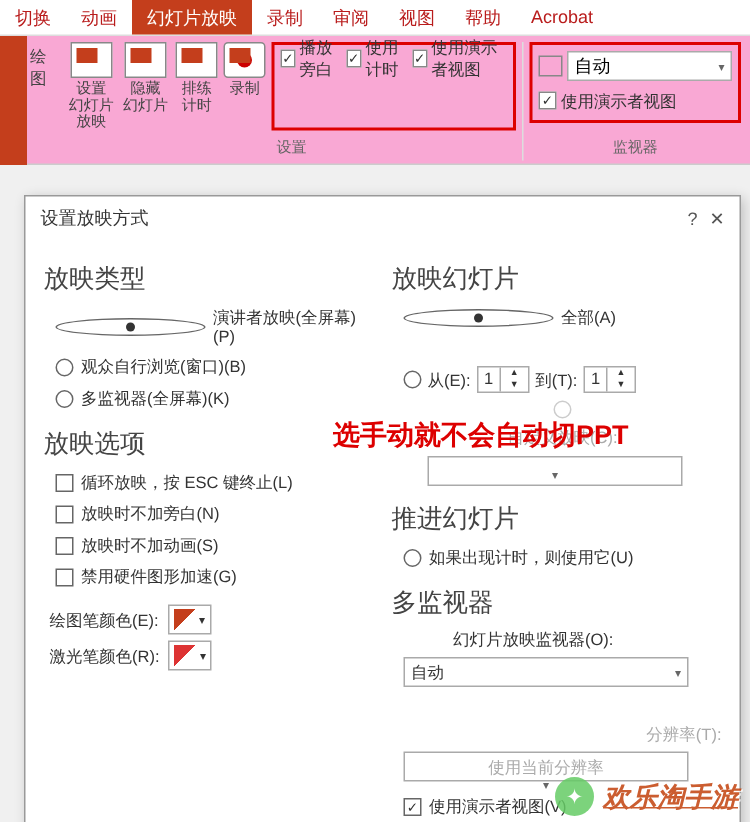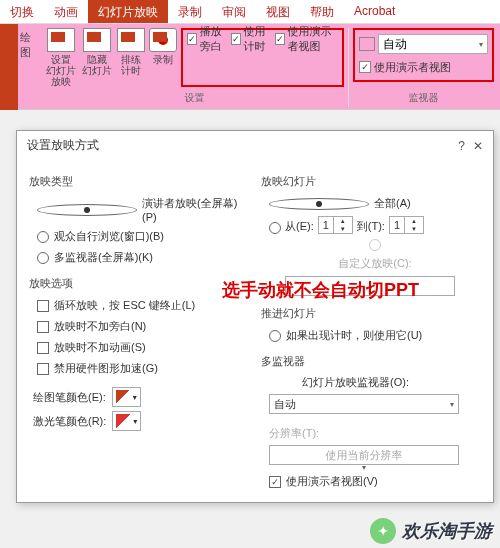--- a/index.html
+++ b/index.html
@@ -28,38 +28,38 @@
 .sel { border: 1px solid #aaa; background: #fff; height: 20px; padding: 2px 4px; display: flex; align-items: center; justify-content: space-between; min-width: 100px; }
 .sel .arrow { font-size: 8px; color: #666; }
 .left-strip { width: 18px; height: 86px; background: #c43e1c; }
 
 
 .dialog { position: absolute; top: 130px; left: 16px; width: 478px; background: #fff; border: 1px solid #999; box-shadow: 2px 2px 8px rgba(0,0,0,.2); }
 .dlg-title { display: flex; justify-content: space-between; align-items: center; padding: 6px 10px; font-size: 12px; color: #333; }
 .dlg-title .icons { display: flex; gap: 8px; font-size: 12px; color: #555; }
 .dlg-body { display: flex; padding: 8px 12px 12px 12px; gap: 12px; }
 .col { flex: 1; display: flex; flex-direction: column; gap: 4px; font-size: 11px; color: #333; }
-.grp-title { font-size: 11px; color: #444; margin: 6px 0 2px 0; }
+.grp-title { font-size: 17px; color: #444; margin: 6px 0 2px 0; }
 .opt { display: flex; align-items: center; gap: 5px; padding: 1px 0 1px 8px; }
 .radio { width: 12px; height: 12px; border: 1px solid #666; border-radius: 50%; display: inline-flex; align-items: center; justify-content: center; }
 .radio.sel::after { content: ""; width: 6px; height: 6px; background: #333; border-radius: 50%; }
 .cbox { width: 12px; height: 12px; border: 1px solid #666; display: inline-flex; align-items: center; justify-content: center; font-size: 9px; }
 .cbox.ck::after { content: "✓"; }
-.row-inline { display: flex; align-items: flex-end; gap: 4px; padding-left: 8px; }
+.row-inline { display: flex; align-items: center; gap: 4px; padding-left: 8px; margin-top: 20px; }
 .spin { display: inline-flex; align-items: center; border: 1px solid #aaa; height: 18px; }
 .spin span { padding: 0 4px; }
 .spin .btns { display: flex; flex-direction: column; font-size: 6px; border-left: 1px solid #aaa; }
 .spin .btns div { height: 8px; line-height: 8px; padding: 0 2px; }
 .color-row { display: flex; align-items: center; gap: 6px; padding-left: 4px; }
 .color-btn { display: inline-flex; align-items: center; border: 1px solid #aaa; padding: 2px 3px; gap: 3px; background: #fff; }
 .pen-ico { width: 14px; height: 14px; background: linear-gradient(135deg,#c43e1c 50%,#fff 50%); }
 .annot { position: absolute; z-index: 5; }
 .watermark { position: absolute; right: 8px; bottom: 4px; display: flex; align-items: center; gap: 6px; opacity: .85; }
 .wm-logo { width: 26px; height: 26px; border-radius: 50%; background: #6c6; display: flex; align-items: center; justify-content: center; color: #fff; font-size: 14px; }
-.wm-text { font-size: 18px; font-weight: bold; font-style: italic; color: #0f172a; text-shadow: 1px 1px 0 #fff; }
+.wm-text { font-size: 18px; font-weight: bold; font-style: italic; color: #c2410c; text-shadow: 1px 1px 0 #fff; text-decoration: underline; }
 .disabled { color: #aaa; flex-direction: column; }
 </style>
 </head>
 <body>
 
 <div class="tabs">
   <div class="tab">切换</div>
   <div class="tab">动画</div>
   <div class="tab active">幻灯片放映</div>
   <div class="tab">录制</div>
@@ -227,21 +227,21 @@
           <span class="radio"></span>
           <span>如果出现计时，则使用它(U)</span>
         </div>
 
       <div class="grp-title">多监视器</div>
       <div style="padding-left:8px;margin-left:33px;">幻灯片放映监视器(O):</div>
       <div class="sel" style="margin-left:8px;width:190px;">
           <span>自动</span>
           <span class="arrow">▾</span>
         </div>
-      <div class="disabled" style="padding-left:8px;margin-top:8px;">分辨率(T):</div>
+      <div class="disabled" style="padding-left:8px;margin-top:20px;text-align:right;">分辨率(T):</div>
       <div class="sel disabled" style="margin-left:8px;width:190px;">
           <span>使用当前分辨率</span>
           <span class="arrow">▾</span>
         </div>
       <div class="opt" style="margin-top:4px;">
           <span class="cbox ck"></span>
           <span>使用演示者视图(V)</span>
         </div>
     </div>
   </div>

